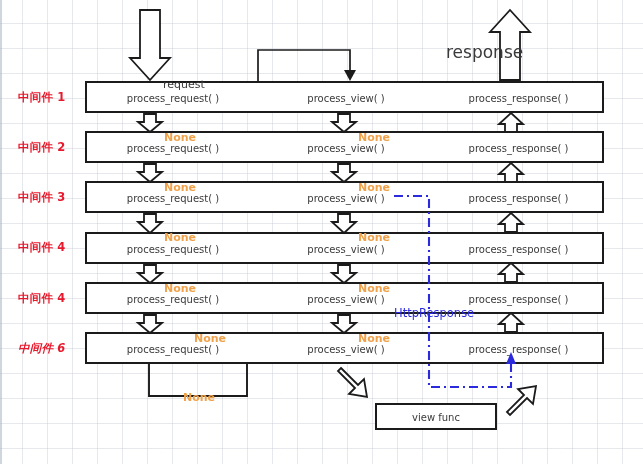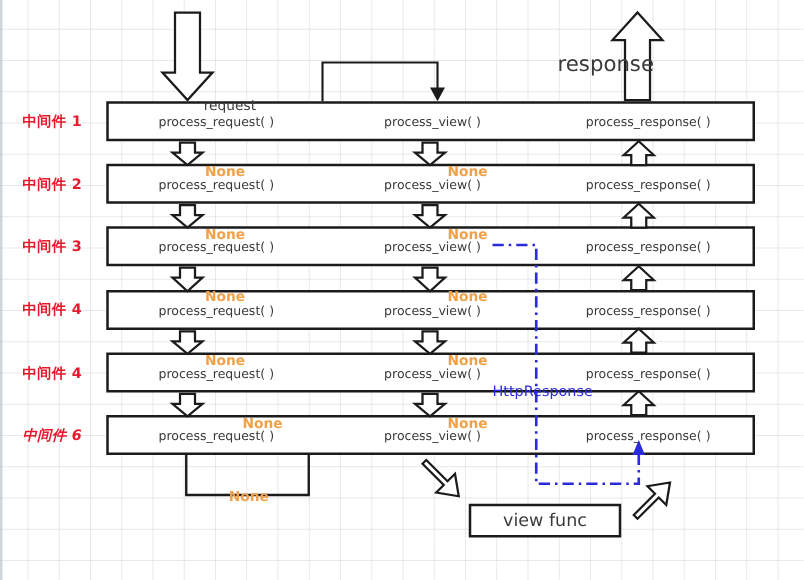--- a/index.html
+++ b/index.html
@@ -48,21 +48,21 @@
   }
   .plaintxt{
     position:absolute;color:#3a3a3a;font-size:11px;white-space:nowrap;
   }
   .bluetxt{
     position:absolute;color:#2b2bdd;font-size:11.5px;white-space:nowrap;
   }
   .viewbox{
     position:absolute;left:375px;top:403px;width:122px;height:27px;
     border:2px solid #1b1b1b;background:#fff;box-sizing:border-box;
-    text-align:center;line-height:25px;font-size:14px;color:#3a3a3a;
+    text-align:center;line-height:25px;font-size:10px;color:#3a3a3a;
   }
 </style>
 </head>
 <body>
 
 <div id="stage">
 
   <div class="mwlabel" style="left:18px;top:90px;">中间件 1</div>
   <div class="mwlabel" style="left:18px;top:140px;">中间件 2</div>
   <div class="mwlabel" style="left:18px;top:190px;text-align:right;">中间件 3</div>

